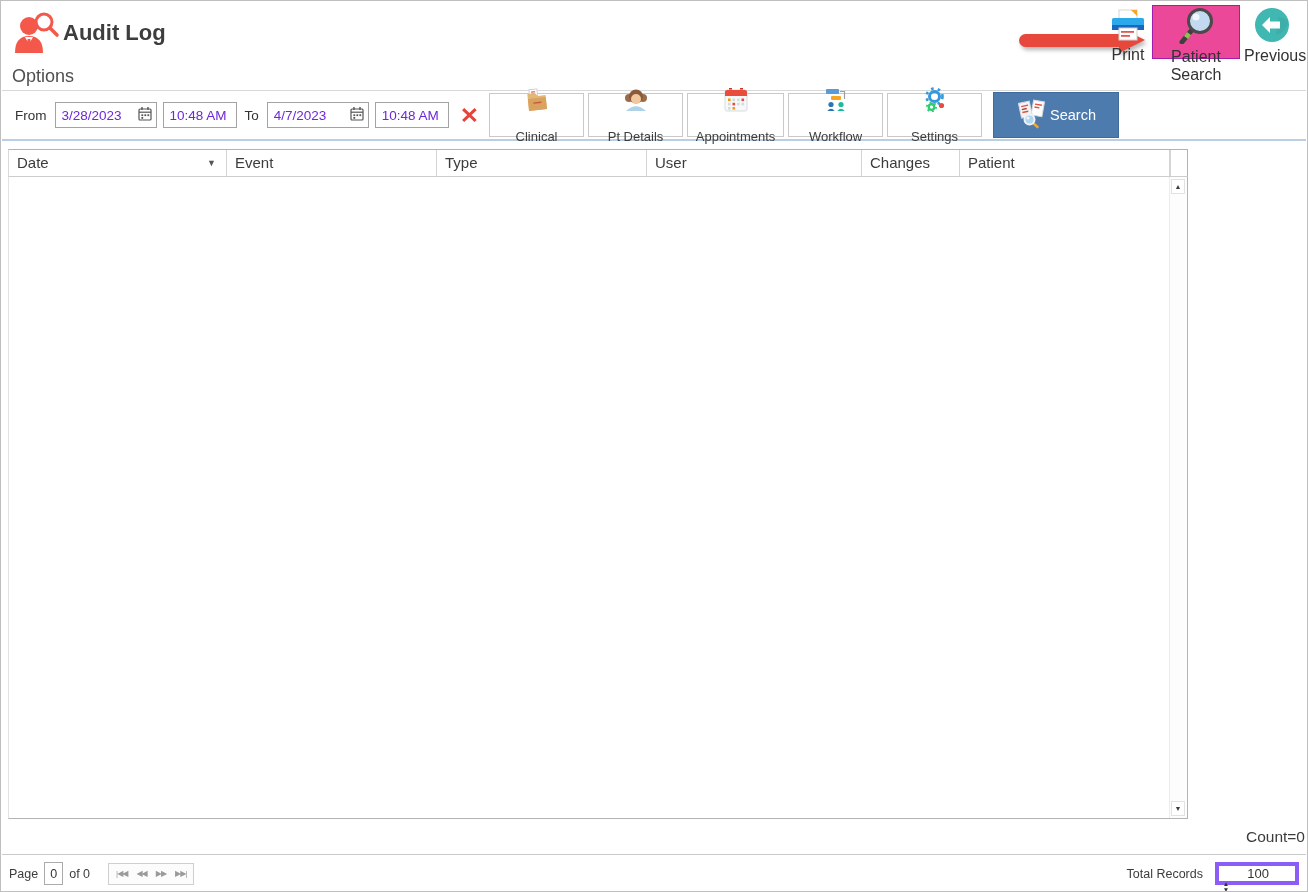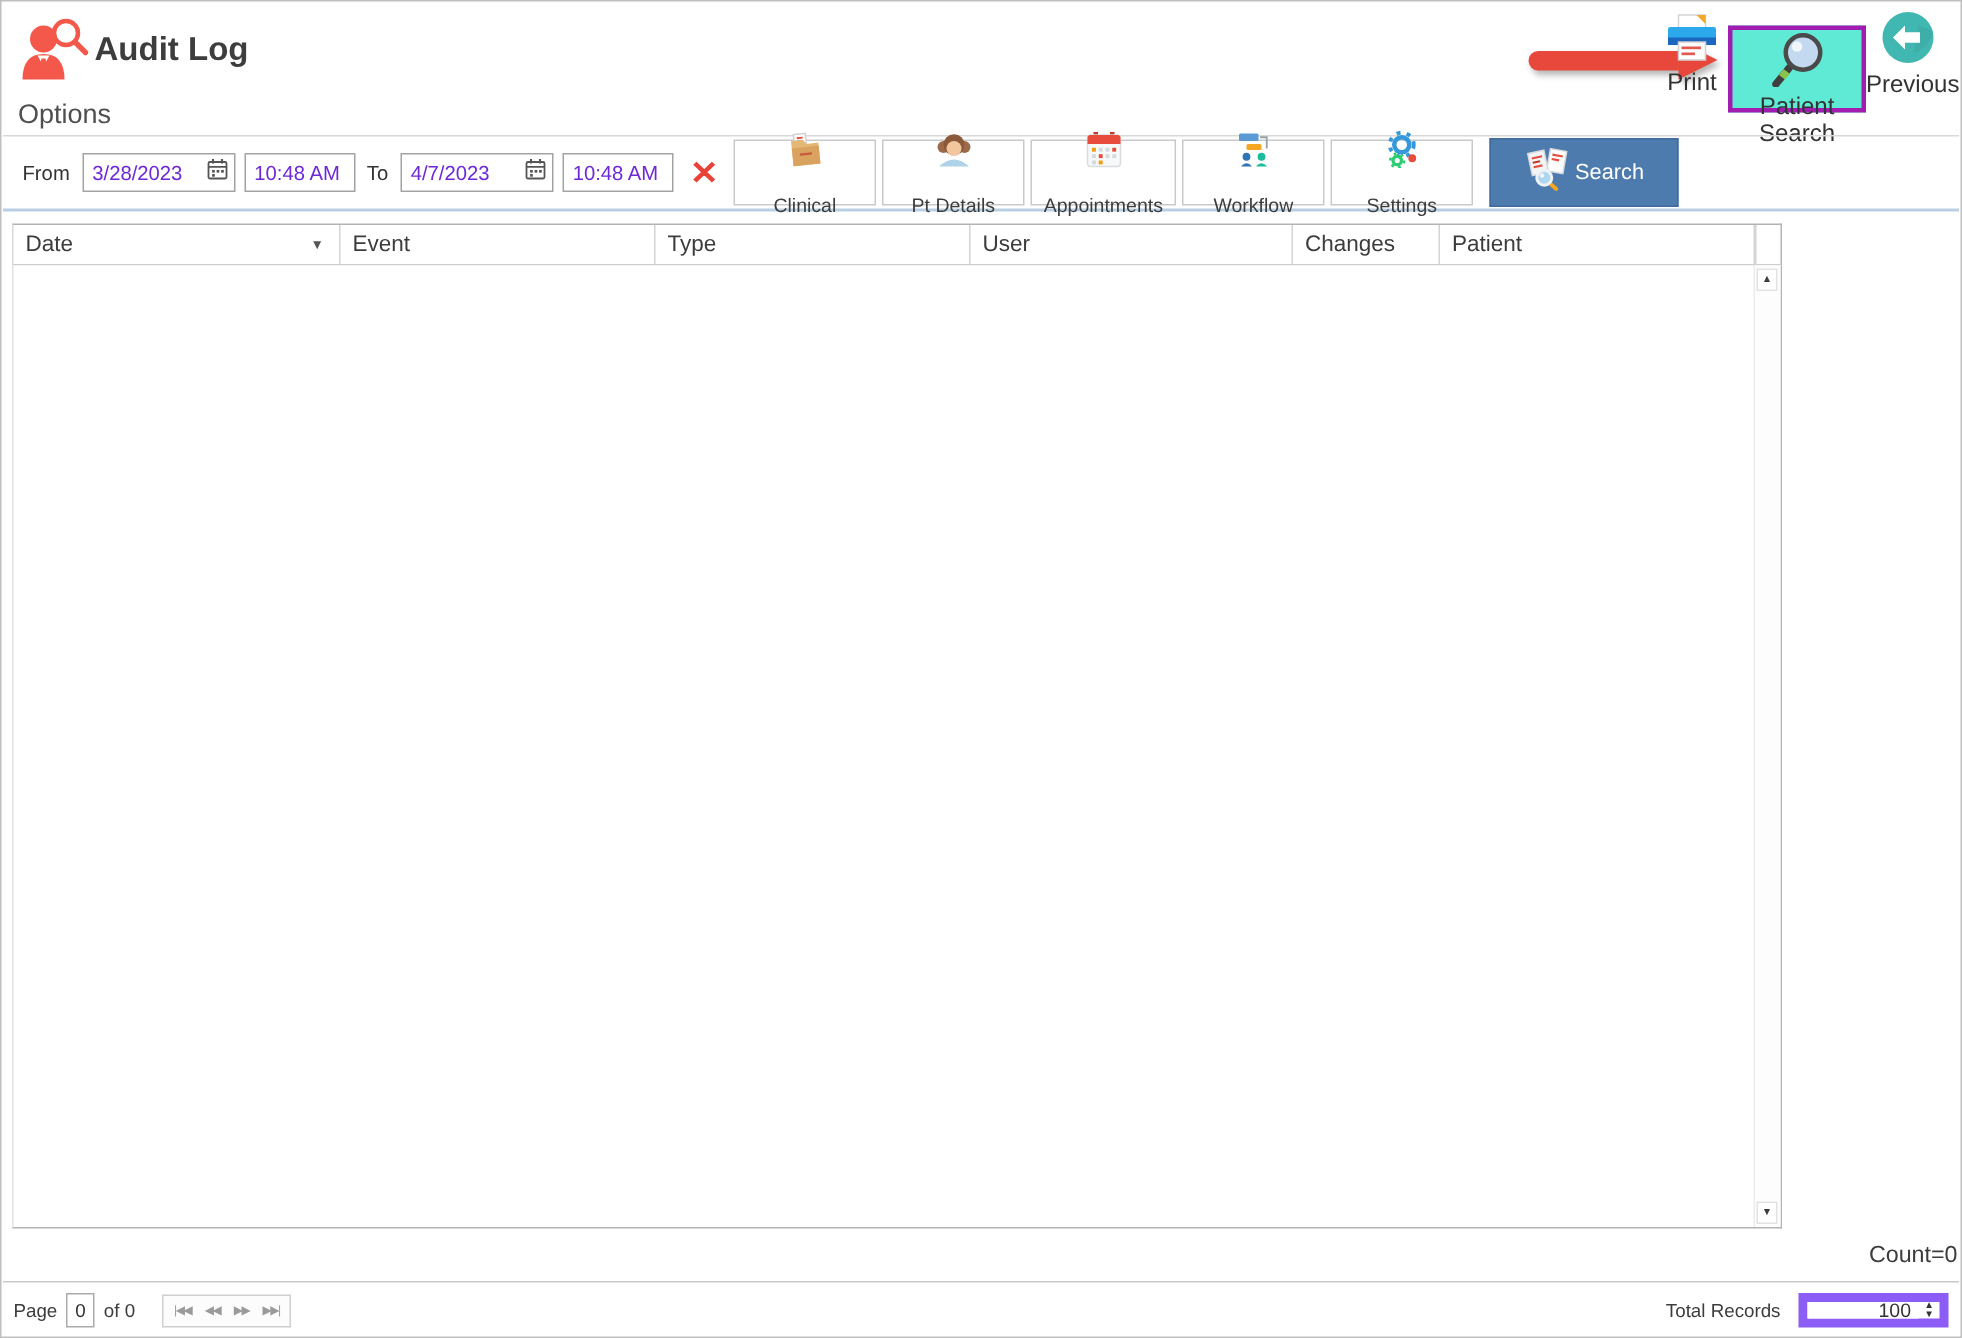--- a/index.html
+++ b/index.html
@@ -6,21 +6,21 @@
   .window{position:relative;width:1308px;height:892px;box-sizing:border-box;border:1px solid #bfbfbf;
           background:#fff;font-family:"Liberation Sans",sans-serif;color:#3c3c3c;overflow:hidden;}
 
   
   .hdr{position:absolute;left:0;top:0;right:0;height:62px;}
   .app-icon{position:absolute;left:12px;top:10px;width:48px;height:44px;}
   .title{position:absolute;left:62px;top:19px;font-size:22px;font-weight:600;color:#3d3d3d;}
   .hdr-action{position:absolute;text-align:center;font-size:16px;color:#333;}
   .hdr-action .ic{display:block;margin:0 auto;}
   .act-print{left:1104px;top:8px;width:46px;}
-  .act-psearch{left:1151px;top:4px;width:86px;height:52px;border:3px solid #a21caf;background:#5eead4;margin-top:12px;}
+  .act-psearch{left:1151px;top:4px;width:86px;height:52px;border:1px solid #a21caf;background:#ec4899;}
   .act-prev{left:1243px;top:6px;width:56px;}
   .arrow-wrap{position:absolute;left:1018px;top:25px;width:128px;height:28px;
               filter:drop-shadow(2px 3px 2px rgba(90,90,90,.45));pointer-events:none;}
   .arrow-body{position:absolute;left:0;top:8px;width:102px;height:13px;background:#e8483b;border-radius:7px 0 0 7px;}
   .arrow-head{position:absolute;left:100px;top:1px;width:0;height:0;
               border-top:13px solid transparent;border-bottom:13px solid transparent;border-left:26px solid #e8483b;}
 
   
   .menubar{position:absolute;left:1px;right:1px;top:62px;height:27px;border-bottom:1px solid #d8d8d8;}
   .menu-item{display:inline-block;padding:0 10px;line-height:27px;font-size:18px;color:#4f4f4f;}
@@ -63,21 +63,21 @@
              text-align:right;font-size:15.5px;color:#3c3c3c;line-height:36px;padding-right:1px;box-sizing:border-box;}
   .statusbar{position:absolute;left:1px;right:1px;top:855px;height:35px;display:flex;align-items:center;
              padding:0 7px;font-size:12.5px;color:#3c3c3c;box-sizing:border-box;}
   .page-input{width:17px;height:21px;border:1px solid #ababab;text-align:center;font-size:12.5px;color:#333;
               font-family:"Liberation Sans",sans-serif;margin:0 6px;padding:0;outline:none;}
   .nav-group{margin-left:18px;border:1px solid #cfcfcf;background:#fcfcfc;height:22px;display:flex;
              align-items:center;padding:0 7px;gap:9px;box-sizing:border-box;}
   .nav-btn{font-size:8px;color:#9a9a9a;letter-spacing:-1px;line-height:20px;}
   .sb-fill{flex:1;}
   .tr-label{margin-right:12px;font-size:12.5px;}
-  .spinner{width:100px;height:23px;border:6px solid #8b5cf6;display:flex;align-items:stretch;box-sizing:border-box;background:#fff;}
+  .spinner{width:84px;height:23px;border:4px solid #8b5cf6;display:flex;align-items:stretch;box-sizing:border-box;background:#fff;flex-direction:column;}
   .spin-val{flex:1;border:none;outline:none;text-align:right;font-size:13px;color:#333;
             font-family:"Liberation Sans",sans-serif;padding:0 5px 0 0;width:50px;}
   .spin-arrows{width:14px;display:flex;flex-direction:column;justify-content:center;align-items:center;line-height:6px;}
   .spin-arrows span{font-size:6.5px;color:#333;}
 </style>
 </head>
 <body>
 
 <div class="window">
 

